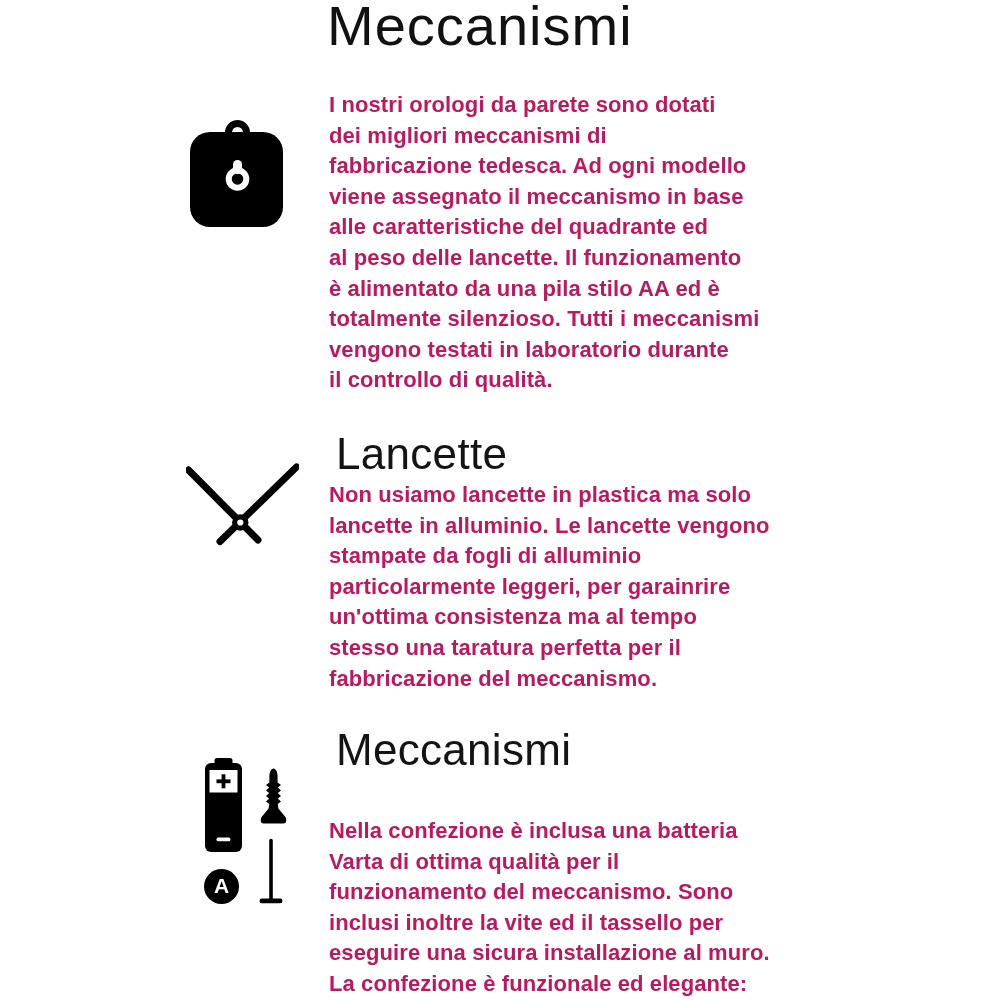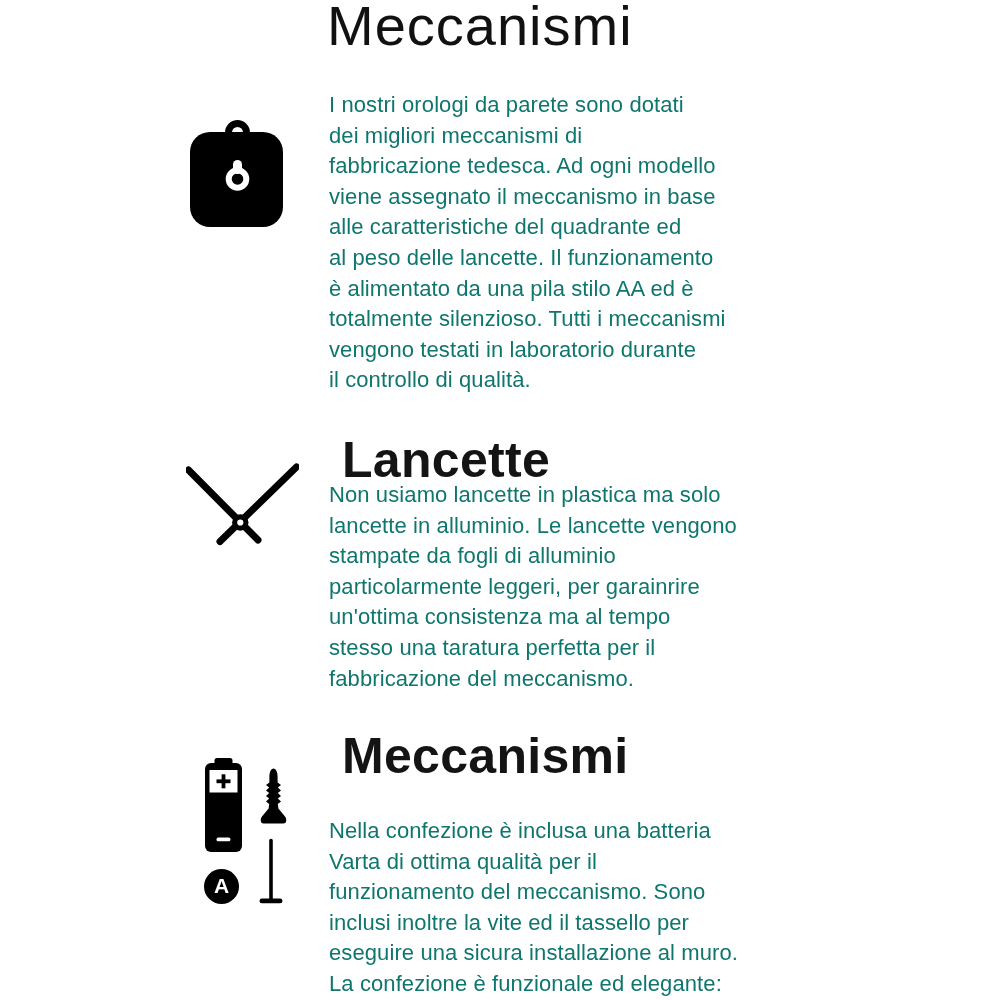--- a/index.html
+++ b/index.html
@@ -19,35 +19,35 @@
     top: -6px;
     margin: 0;
     font-size: 56px;
     line-height: 64px;
     font-weight: 500;
     letter-spacing: 1px;
     color: #111111;
     white-space: nowrap;
   }
   h2.section-heading {
-    margin: 13px;
-    font-size: 50px;
+    margin: 7px;
+    font-size: 44px;
     line-height: 46px;
-    font-weight: 700;
+    font-weight: 400;
     letter-spacing: 0.3px;
     color: #141414;
     white-space: nowrap;
   }
   p.body-text {
     margin: 0;
     width: 545px;
     font-size: 22px;
     line-height: 30.6px;
-    font-weight: 400;
-    color: #0f766e;
+    font-weight: 700;
+    color: #be185d;
     white-space: pre-line;
     letter-spacing: 0.1px;
   }
   .icon-box svg { display: block; }
 
   #heading-lancette  { left: 329px; top: 424px; }
   #heading-accessori { left: 329px; top: 720px; }
   #para-meccanismi { left: 329px; top: 90px;  }
   #para-lancette   { left: 329px; top: 480px; }
   #para-accessori  { left: 329px; top: 816px; }

